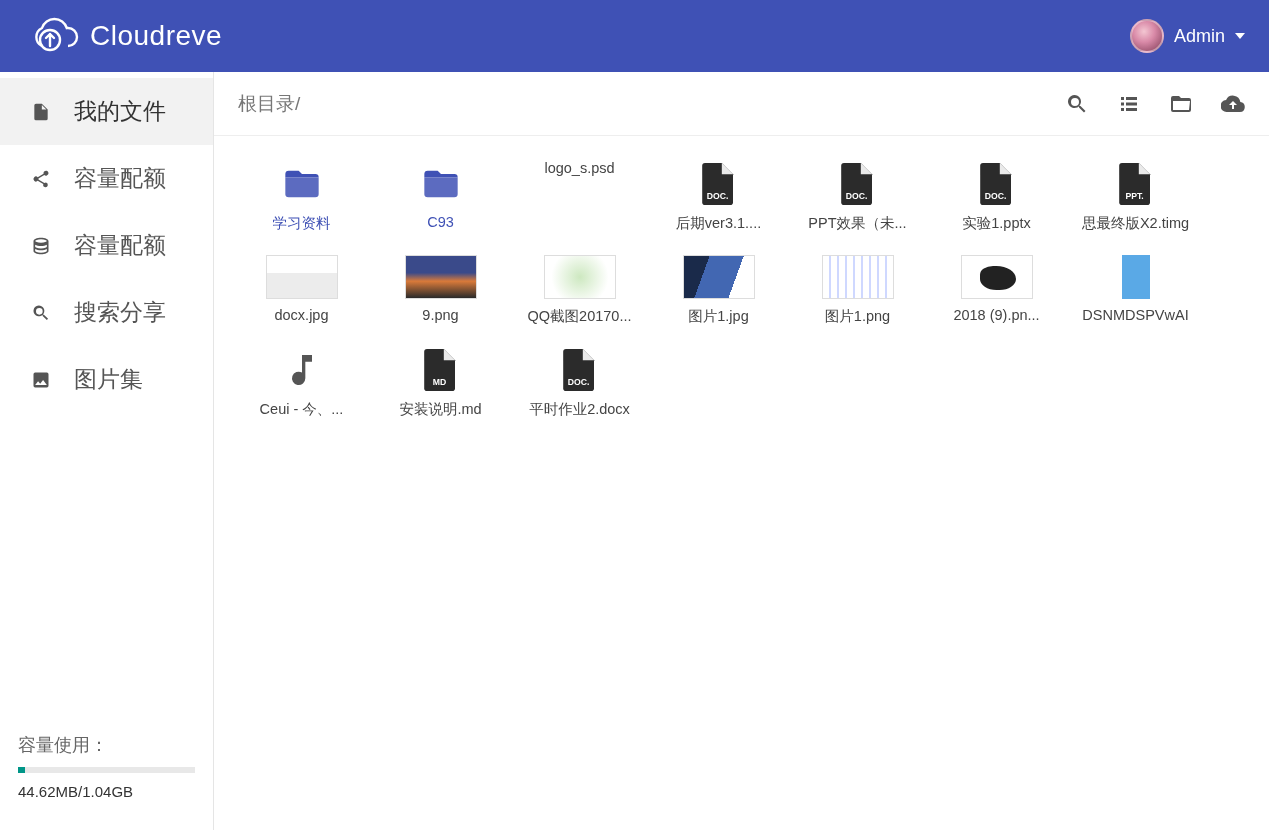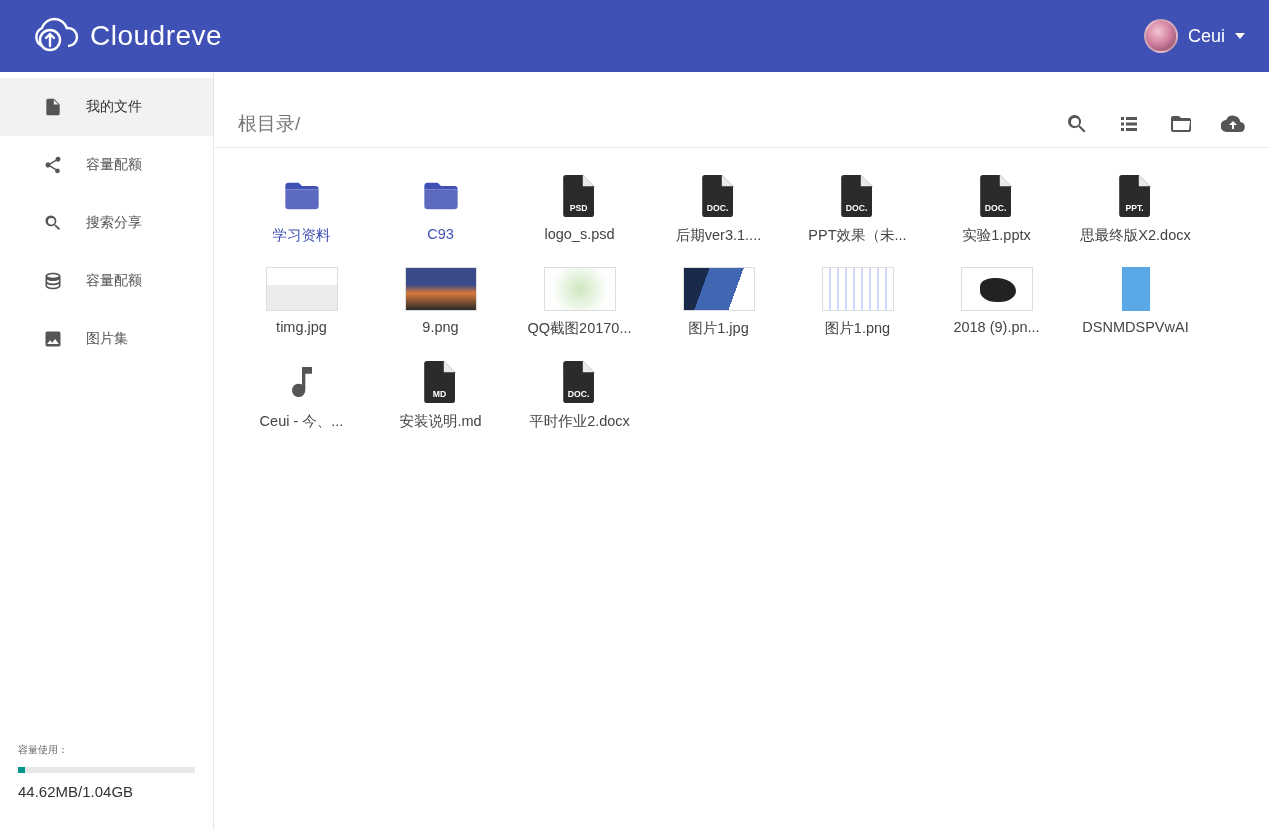--- a/index.html
+++ b/index.html
@@ -14,35 +14,35 @@
   .avatar { width: 34px; height: 34px; border-radius: 50%; background: radial-gradient(circle at 40% 35%, #f3c6d2 0%, #d98aa8 40%, #7f3b56 100%); border: 2px solid rgba(255,255,255,0.4); }
   .user-name { font-size: 18px; }
   .caret-down { width: 0; height: 0; border-left: 5px solid transparent; border-right: 5px solid transparent; border-top: 6px solid #fff; }
   .body { display: flex; height: calc(830px - 72px); }
   .sidebar {
     width: 214px; border-right: 1px solid #e5e5e5; display: flex; flex-direction: column;
     justify-content: space-between; background: #fff;
   }
   .nav { padding-top: 6px; }
   .nav-item {
-    display: flex; align-items: center; gap: 22px; padding: 18px 42px;
-    color: #555; cursor: pointer; font-size: 14px;
+    display: flex; align-items: center; gap: 22px; padding: 18px 30px;
+    color: #555; cursor: pointer; font-size: 23px;
   }
   .nav-item.active { background: #f2f2f2; color: #333; }
   .nav-icon { width: 22px; height: 22px; display: flex; align-items: center; justify-content: center; }
   .nav-icon svg { fill: #555; }
   .storage { padding: 16px 18px 30px; }
-  .storage-label { font-size: 10px; color: #666; margin-bottom: 10px; }
+  .storage-label { font-size: 18px; color: #666; margin-bottom: 10px; }
   .storage-bar { width: 100%; height: 6px; background: #e8e8e8; margin-bottom: 10px; }
   .storage-fill { height: 100%; background: #009688; width: 4.2%; }
   .storage-text { font-size: 15px; color: #333; }
   .main { flex: 1; display: flex; flex-direction: column; }
   .toolbar {
-    height: 48px; display: flex; align-items: center; justify-content: space-between;
-    padding: 0 24px; border-bottom: 1px solid #eee; margin-top: 28px;
+    height: 64px; display: flex; align-items: center; justify-content: space-between;
+    padding: 0 24px; border-bottom: 1px solid #eee;
   }
   .breadcrumb { font-size: 19px; color: #777; }
   .tool-icons { display: flex; gap: 28px; }
   .tool-btn { cursor: pointer; display: flex; align-items: center; justify-content: center; }
   .tool-btn svg { fill: #555; width: 24px; height: 24px; }
   .content { flex: 1; padding: 18px 20px; overflow: auto; }
   .grid { display: flex; flex-wrap: wrap; gap: 8px 4px; }
   .item {
     width: 135px; display: flex; flex-direction: column; align-items: center;
     padding: 6px 4px; cursor: pointer; border-radius: 4px;
@@ -112,21 +112,21 @@
   <div class="logo">
     <svg width="56" height="40" viewBox="0 0 56 40">
       <path fill="none" stroke="#fff" stroke-width="2.4" d="M44 30a9 9 0 0 0 0-18 9 9 0 0 0-1.2.08A13 13 0 0 0 18 12a10 10 0 0 0 0 18"></path>
       <circle cx="26" cy="24" r="10" fill="none" stroke="#fff" stroke-width="2.4"></circle>
       <path stroke="#fff" stroke-width="2.4" stroke-linecap="round" d="M26 18v12M26 18l-4 4M26 18l4 4"></path>
     </svg>
     <span class="logo-text">Cloudreve</span>
   </div>
   <div class="user-area">
     <div class="avatar"></div>
-    <span class="user-name">Ceui</span>
+    <span class="user-name">Admin</span>
     <span class="caret-down"></span>
   </div>
 </div>
 
 <div class="body">
   <aside class="sidebar">
     <nav class="nav">
       <div class="nav-item active">
         <span class="nav-icon">
             <svg viewBox="0 0 24 24" width="20" height="20">
@@ -139,32 +139,32 @@
         <span class="nav-icon">
             <svg viewBox="0 0 24 24" width="20" height="20">
               <use href="#ic-share"></use>
             </svg>
           </span>
         <span>容量配额</span>
       </div>
       <div class="nav-item">
         <span class="nav-icon">
             <svg viewBox="0 0 24 24" width="20" height="20">
+              <use href="#ic-db"></use>
+            </svg>
+          </span>
+        <span>容量配额</span>
+      </div>
+      <div class="nav-item">
+        <span class="nav-icon">
+            <svg viewBox="0 0 24 24" width="20" height="20">
               <use href="#ic-search"></use>
             </svg>
           </span>
         <span>搜索分享</span>
-      </div>
-      <div class="nav-item">
-        <span class="nav-icon">
-            <svg viewBox="0 0 24 24" width="20" height="20">
-              <use href="#ic-db"></use>
-            </svg>
-          </span>
-        <span>容量配额</span>
       </div>
       <div class="nav-item">
         <span class="nav-icon">
             <svg viewBox="0 0 24 24" width="20" height="20">
               <use href="#ic-image"></use>
             </svg>
           </span>
         <span>图片集</span>
       </div>
     </nav>
@@ -217,28 +217,20 @@
           </div>
           <div class="item folder">
             <div class="thumb">
               <svg width="48" height="40" viewBox="0 0 24 24">
                 <use href="#ic-folder-color"></use>
               </svg>
             </div>
             <div class="item-label">C93</div>
           </div>
           <div class="item">
-            <div class="thumb">
-              <svg width="34" height="42" viewBox="0 0 24 30">
-                <path fill="#2b2b2b" d="M14 0H2a2 2 0 0 0-2 2v26a2 2 0 0 0 2 2h18a2 2 0 0 0 2-2V8l-8-8z"></path>
-                <path fill="#fff" d="M14 0v8h8z" opacity="0.9"></path>
-                <rect x="1.5" y="20" width="19" height="7" fill="#2b2b2b"></rect>
-                <text x="11" y="25.5" text-anchor="middle" fill="#fff" font-size="6.2" font-family="Arial" font-weight="bold">PSD</text>
-              </svg>
-            </div>
             <div class="item-label">logo_s.psd</div>
           </div>
           <div class="item">
             <div class="thumb">
               <svg width="34" height="42" viewBox="0 0 24 30">
                 <path fill="#2b2b2b" d="M14 0H2a2 2 0 0 0-2 2v26a2 2 0 0 0 2 2h18a2 2 0 0 0 2-2V8l-8-8z"></path>
                 <path fill="#fff" d="M14 0v8h8z" opacity="0.9"></path>
                 <rect x="1.5" y="20" width="19" height="7" fill="#2b2b2b"></rect>
                 <text x="11" y="25.5" text-anchor="middle" fill="#fff" font-size="6.2" font-family="Arial" font-weight="bold">DOC.</text>
               </svg>
@@ -269,27 +261,27 @@
           </div>
           <div class="item">
             <div class="thumb">
               <svg width="34" height="42" viewBox="0 0 24 30">
                 <path fill="#2b2b2b" d="M14 0H2a2 2 0 0 0-2 2v26a2 2 0 0 0 2 2h18a2 2 0 0 0 2-2V8l-8-8z"></path>
                 <path fill="#fff" d="M14 0v8h8z" opacity="0.9"></path>
                 <rect x="1.5" y="20" width="19" height="7" fill="#2b2b2b"></rect>
                 <text x="11" y="25.5" text-anchor="middle" fill="#fff" font-size="6.2" font-family="Arial" font-weight="bold">PPT.</text>
               </svg>
             </div>
-            <div class="item-label">思最终版X2.docx</div>
+            <div class="item-label">思最终版X2.timg</div>
           </div>
           <div class="item">
             <div class="thumb">
               <div class="img-thumb tv"></div>
             </div>
-            <div class="item-label">timg.jpg</div>
+            <div class="item-label">docx.jpg</div>
           </div>
           <div class="item">
             <div class="thumb">
               <div class="img-thumb sunset"></div>
             </div>
             <div class="item-label">9.png</div>
           </div>
           <div class="item">
             <div class="thumb">
               <div class="img-thumb map"></div>

